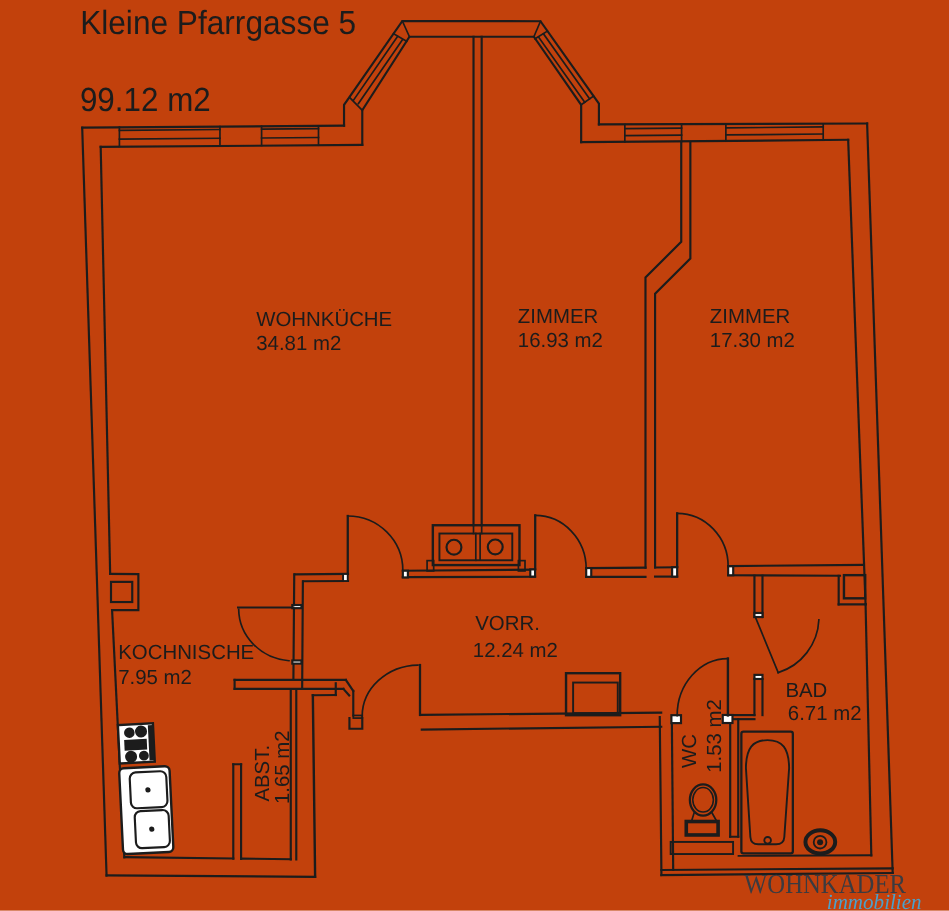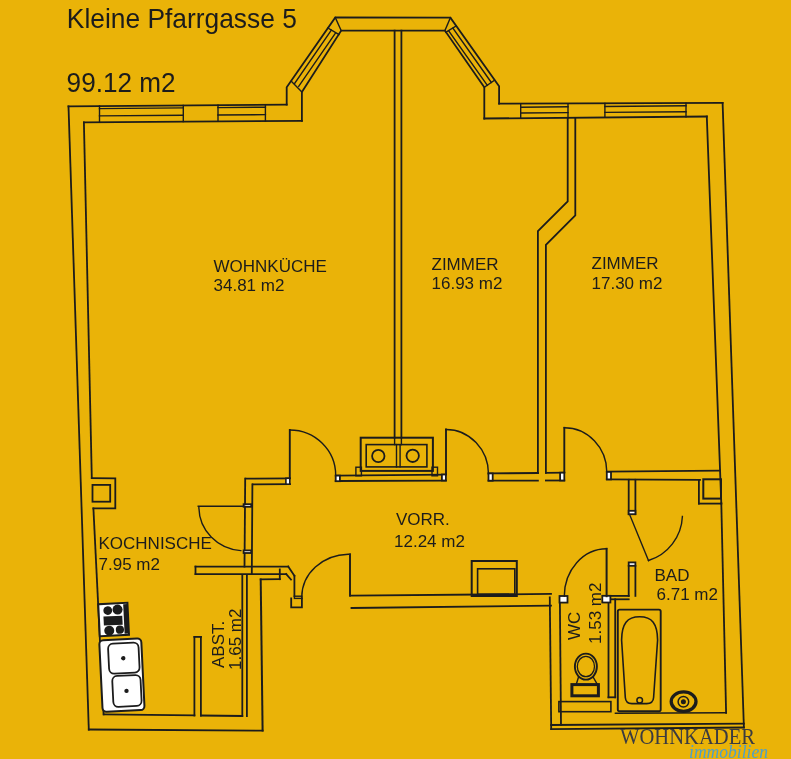--- a/index.html
+++ b/index.html
@@ -1,16 +1,16 @@
 <!DOCTYPE html>
 <html><head>
 <meta charset="utf-8">
 <style>
   html,body{margin:0;padding:0;background:#ffffff;}
-  .page{position:relative;width:791px;height:759px;background:#eab308;overflow:hidden;
+  .page{position:relative;width:791px;height:759px;background:#c2410c;overflow:hidden;
         font-family:"Liberation Sans", sans-serif;text-align:right;}
   svg{position:absolute;left:0;top:0;}
   text{fill:#1c1c1c;}
   .lbl{font-size:17px;font-family:"Liberation Sans", sans-serif;}
   .ttl{font-size:28px;font-family:"Liberation Sans", sans-serif;}
 </style>
 </head>
 <body>
 <div class="page">
 <svg width="791" height="759" viewBox="0 0 791 759">

